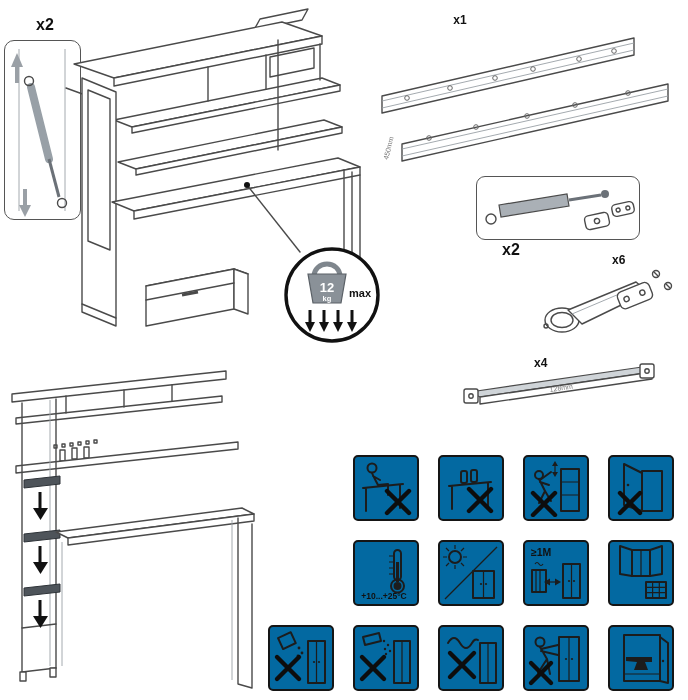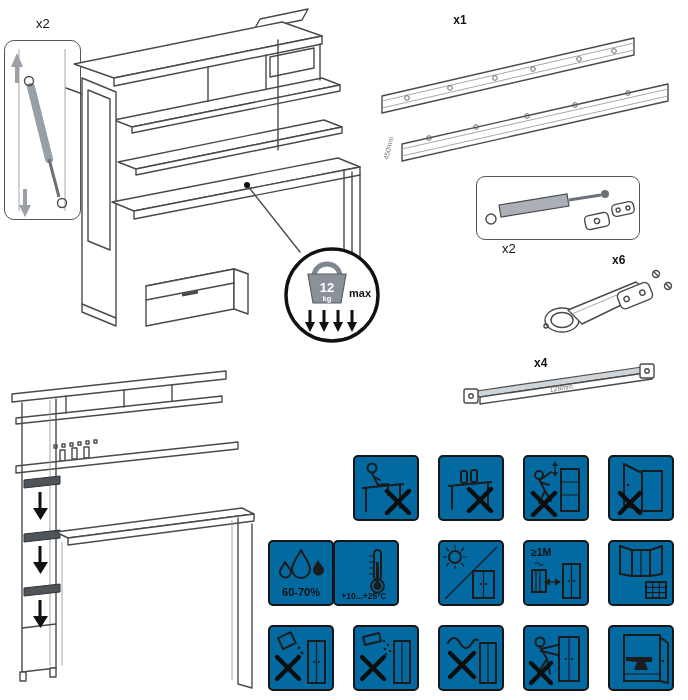--- a/index.html
+++ b/index.html
@@ -8,21 +8,21 @@
   .abs{position:absolute;}
   svg text{font-family:"Liberation Sans",sans-serif;}
   .ln{stroke:var(--line,#4a4a4a);fill:none;stroke-width:1.4;stroke-linejoin:round;stroke-linecap:round}
   .fw{fill:#fff;stroke:var(--line,#4a4a4a);stroke-width:1.4;stroke-linejoin:round}
   .thin{stroke:#9aa0a6;stroke-width:.9;fill:none}
   .dkf{fill:var(--dark,#111)}
   .gryf{fill:var(--gray,#9aa0a6)}
   .metal{fill:var(--metal,#aab0b6);stroke:var(--line,#4a4a4a);stroke-width:1.2}
   .shelff{fill:var(--shelf,#4e545a);stroke:#2e3338;stroke-width:1}
   .qty{font-weight:bold;font-size:12px;fill:var(--dark,#111)}
-  .qtydiv{font-weight:normal;font-size:13px;color:var(--dark,#111)}
+  .qtydiv{font-weight:bold;font-size:16px;color:var(--dark,#111)}
   .dim{font-size:7px;fill:#777}
   .inset{background:#fff;border:1.6px solid #555;border-radius:10px;}
   .strutbox{background:#fff;border:1.6px solid #555;border-radius:9px;}
   .cell{position:absolute;width:66px;height:66px;border:2.5px solid #151515;border-radius:5px;
         background:#0369a1;display:flex;align-items:center;justify-content:center;box-sizing:border-box;}
   .i-ln{stroke:#1c1c1c;stroke-width:2;fill:none;stroke-linejoin:round;stroke-linecap:round}
   .i-th{stroke:#1c1c1c;stroke-width:1.2;fill:none}
   .i-f{fill:#1c1c1c}
   .i-x{stroke:#0d0d0d;stroke-width:4.4;stroke-linecap:round;fill:none}
   .wtxt{font-weight:bold;font-size:11px;fill:#111;text-anchor:middle}
@@ -253,29 +253,21 @@
   </div>
   <div class="cell" style="left:608px;top:455px;">
     <svg width="58" height="58" viewBox="0 0 58 58">
       <rect class="i-ln" x="30" y="12" width="20" height="40"></rect>
       <polygon class="i-ln" points="30,14 12,5 12,46 30,52"></polygon>
       <circle class="i-f" cx="16" cy="26" r="1.3"></circle>
       <path class="i-x" d="M8,34 L28,54 M28,34 L8,54"></path>
     </svg>
   </div>
 
-  <div class="cell" style="left:268px;top:540px;">
-    <svg width="58" height="58" viewBox="0 0 58 58">
-      <path class="i-ln" d="M29,6 C25,14 20,19 20,25 a9,9 0 0 0 18,0 C38,19 33,14 29,6 Z"></path>
-      <path class="i-ln" d="M13,18 C11,22 8,25 8,28 a5.5,5.5 0 0 0 11,0 C19,25 15,22 13,18 Z"></path>
-      <path class="i-f" d="M46,16 C44,20 41,23 41,26 a5.5,5.5 0 0 0 11,0 C52,23 48,20 46,16 Z"></path>
-      <text x="29" y="52" class="wtxt">60-70%</text>
-    </svg>
-  </div>
-  <div class="cell" style="left:333px;top:540px;">
+  <div class="cell" style="left:353px;top:540px;">
     <svg width="58" height="58" viewBox="0 0 58 58">
       <rect class="i-ln" x="37" y="6" width="7" height="30" rx="3.5"></rect>
       <circle class="i-ln" cx="40.5" cy="42" r="6.5"></circle>
       <circle class="i-f" cx="40.5" cy="42" r="4"></circle>
       <line x1="40.5" y1="18" x2="40.5" y2="38" stroke="#1c1c1c" stroke-width="3"></line>
       <path class="i-th" d="M32,12 L36,12 M32,18 L36,18 M32,24 L36,24 M32,30 L36,30"></path>
       <text x="27" y="55" class="wtxt-s">+10...+25°C</text>
     </svg>
   </div>
   <div class="cell" style="left:438px;top:540px;">

